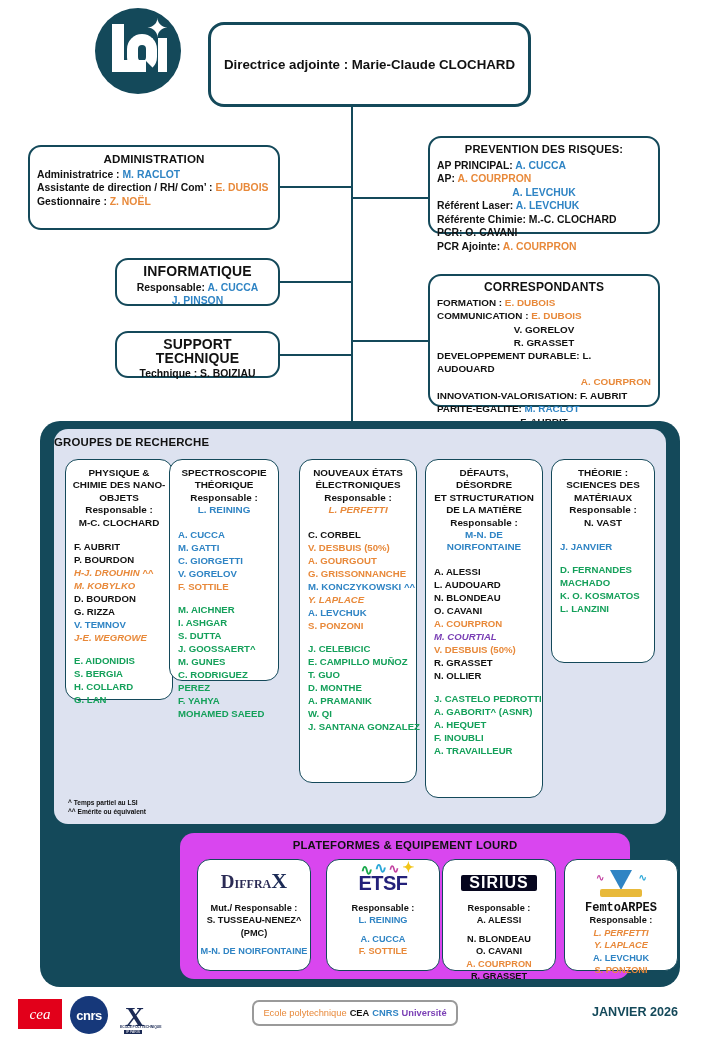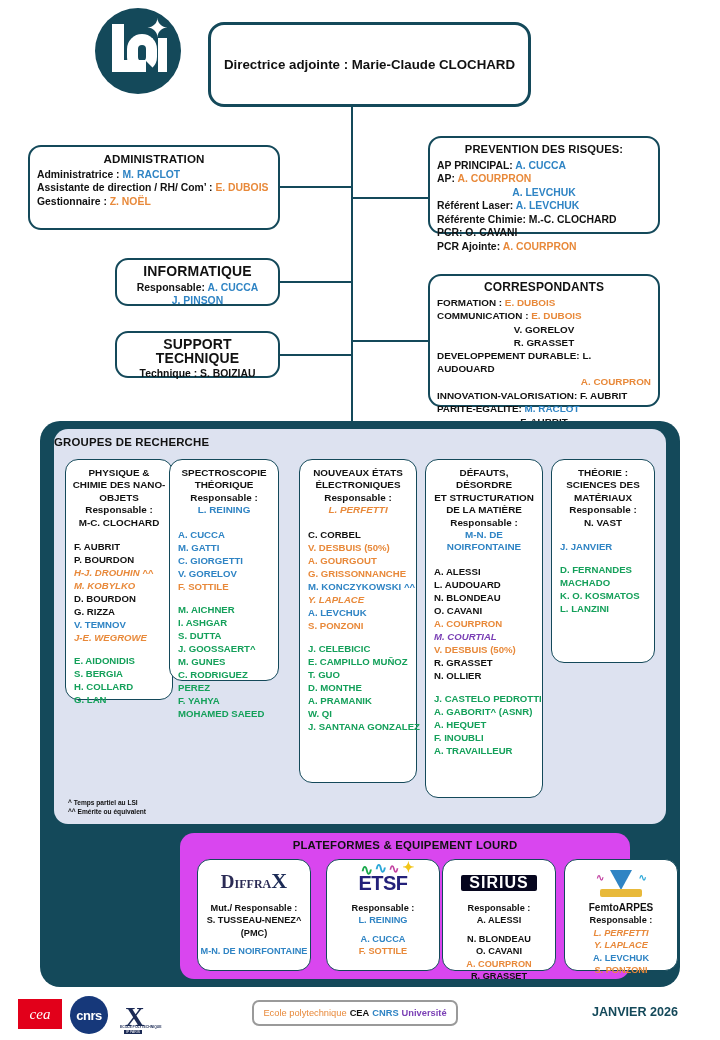--- a/index.html
+++ b/index.html
@@ -443,21 +443,21 @@
         </div>
         <div class="pbox" id="p4">
           <div class="plogo">
             <span class="femto-g">
               <span class="ray1">∿</span>
               <span class="ray2">∿</span>
               <span class="cone"></span>
               <span class="base"></span>
             </span>
           </div>
-          <div style="font-size: 10px;">FemtoARPES</div>
+          <div style="font-size: 12px; font-family: Liberation Mono, monospace;">FemtoARPES</div>
           <div class="">Responsable :</div>
           <div class="og ital">L. PERFETTI</div>
           <div class="og ital">Y. LAPLACE</div>
           <div class="bl">A. LEVCHUK</div>
           <div class="og">S. PONZONI</div>
         </div>
       </div>
   </div>
 </div>
 

